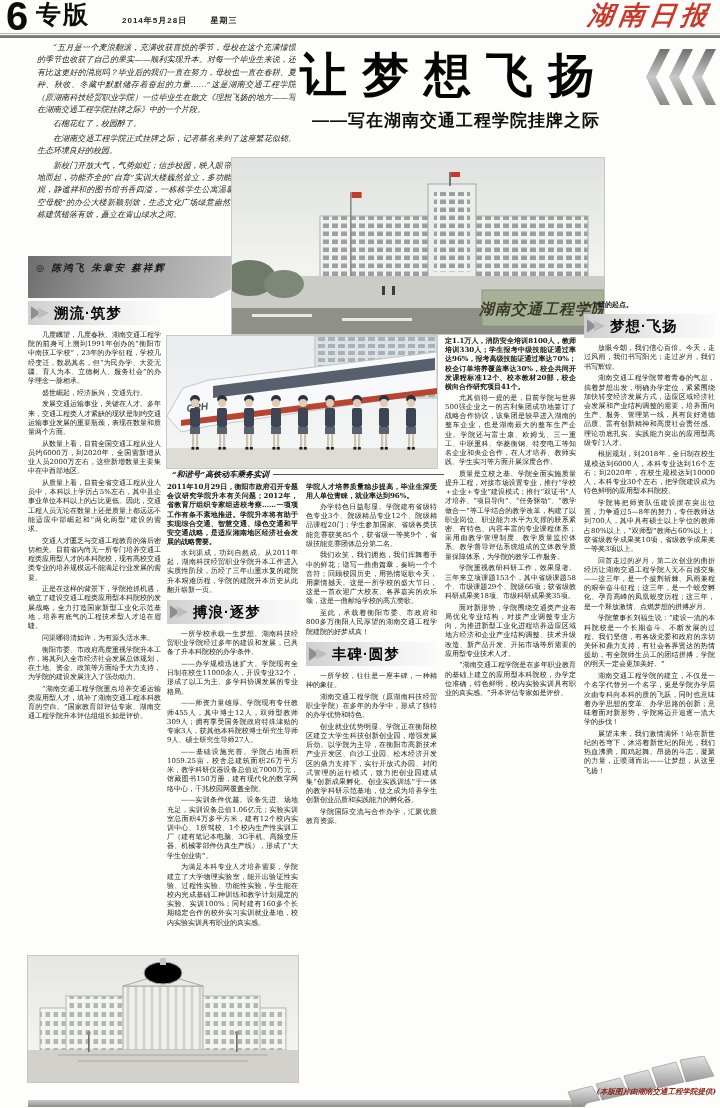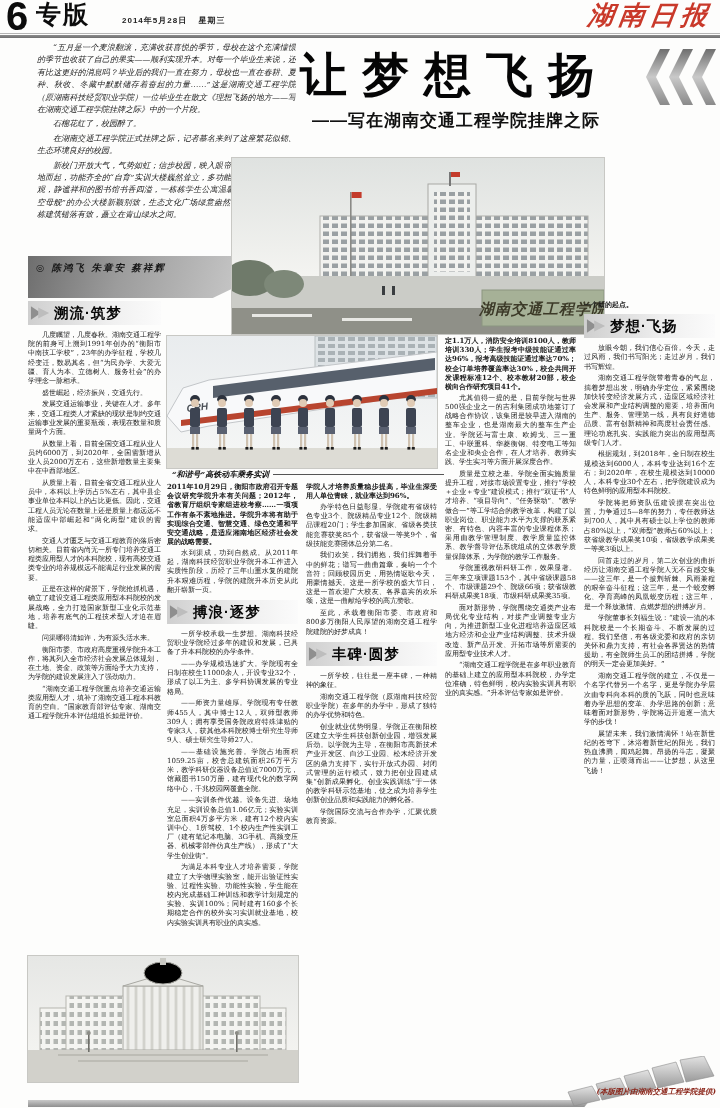--- a/index.html
+++ b/index.html
@@ -61,21 +61,21 @@
 </head>
 <body>
 
 <div class="page">
 
   <div class="mast">
     <div class="pageno">6</div>
     <div class="plabel">专版</div>
     <div class="pdate">
       <span>2014年5月28日</span>
-      <span style="margin-left:8px;">星期三</span>
+      <span style="margin-left:20px;">星期三</span>
     </div>
     <div class="paper">湖南日报</div>
   </div>
   <div class="rule1"></div>
   <div class="rule2"></div>
 
   <div class="intro">
       <p class="ip">“五月是一个麦浪翻滚，充满收获喜悦的季节，母校在这个充满憧憬的季节也收获了自己的果实——顺利实现升本。对每一个毕业生来说，还有比这更好的消息吗？毕业后的我们一直在努力，母校也一直在春耕、夏种、秋收、冬藏中默默储存着奋起的力量……”这是湖南交通工程学院（原湖南科技经贸职业学院）一位毕业生在散文《理想飞扬的地方——写在湖南交通工程学院挂牌之际》中的一个片段。</p>
       <p class="ip">石榴花红了，校园醉了。</p>
       <p class="ip">在湖南交通工程学院正式挂牌之际，记者慕名来到了这座繁花似锦、生态环境良好的校园。</p>

